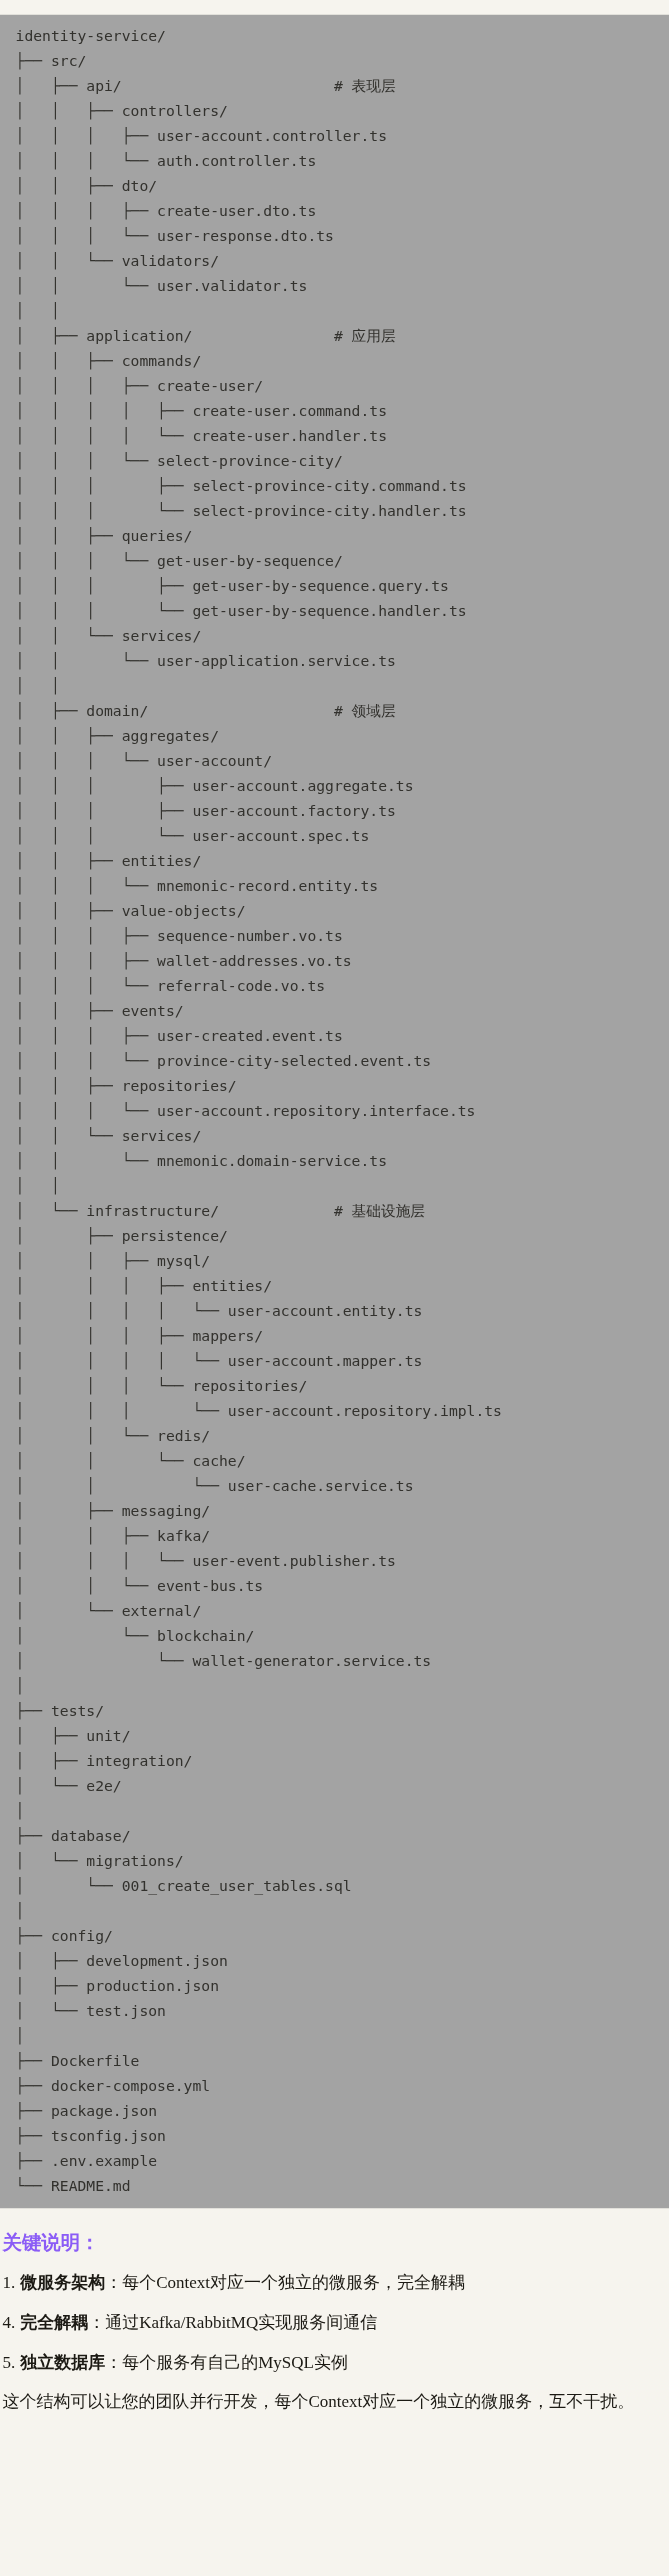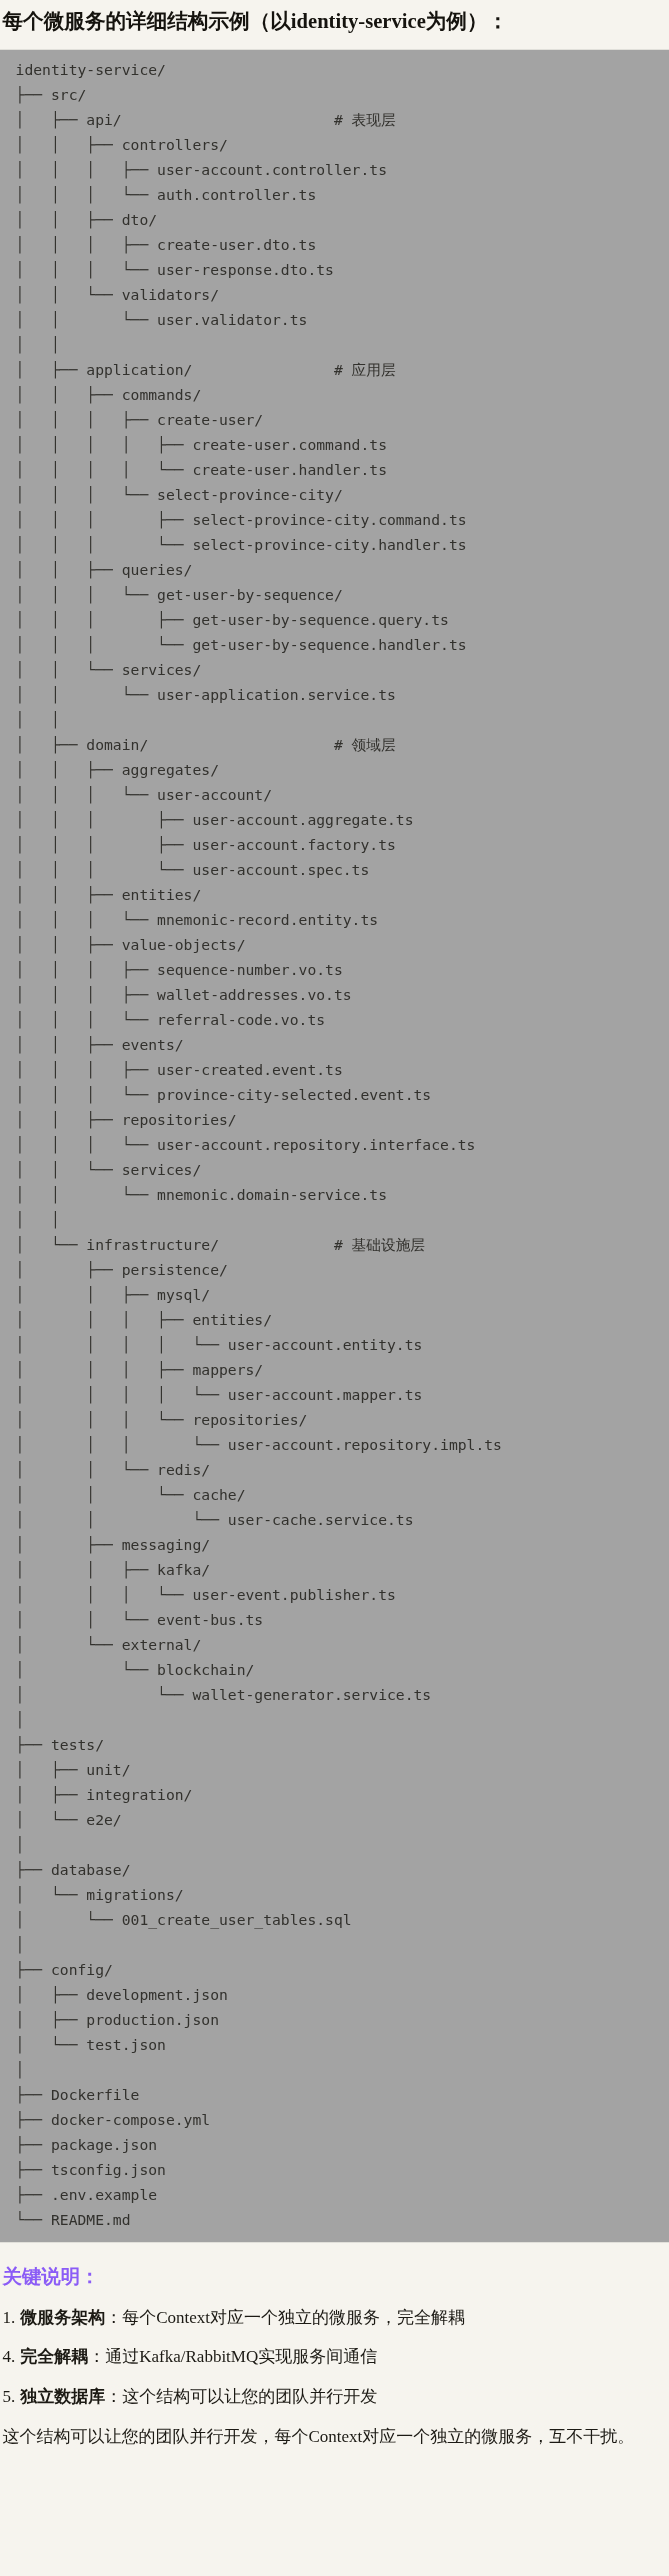--- a/index.html
+++ b/index.html
@@ -62,21 +62,20 @@
     padding: 0 2.5px;
     font-size: 17px;
     line-height: 24px;
   }
 </style>
 </head>
 <body>
 
 <div class="page">
 
-  <h1 class="page-title">每个微服务的详细结构示例（以identity-service为例）：</h1>
 
   <div class="code-block">
     <pre>identity-service/
 ├── src/
 │   ├── api/                        # 表现层
 │   │   ├── controllers/
 │   │   │   ├── user-account.controller.ts
 │   │   │   └── auth.controller.ts
 │   │   ├── dto/
 │   │   │   ├── create-user.dto.ts
@@ -164,20 +163,20 @@
   <h2 class="notes-heading">关键说明：</h2>
 
   <div>
     <div class="note-item">
       <span class="note-num">1.</span><span class="note-term">微服务架构</span><span class="note-desc">：每个Context对应一个独立的微服务，完全解耦</span>
     </div>
     <div class="note-item">
       <span class="note-num">4.</span><span class="note-term">完全解耦</span><span class="note-desc">：通过Kafka/RabbitMQ实现服务间通信</span>
     </div>
     <div class="note-item">
-      <span class="note-num">5.</span><span class="note-term">独立数据库</span><span class="note-desc">：这个结构可以让您的团队并行开发</span>
+      <span class="note-num">5.</span><span class="note-term">独立数据库</span><span class="note-desc">：每个服务有自己的MySQL实例</span>
     </div>
   </div>
 
   <p class="closing-note">这个结构可以让您的团队并行开发，每个Context对应一个独立的微服务，互不干扰。</p>
 
 </div>
 
 
 </body></html>

